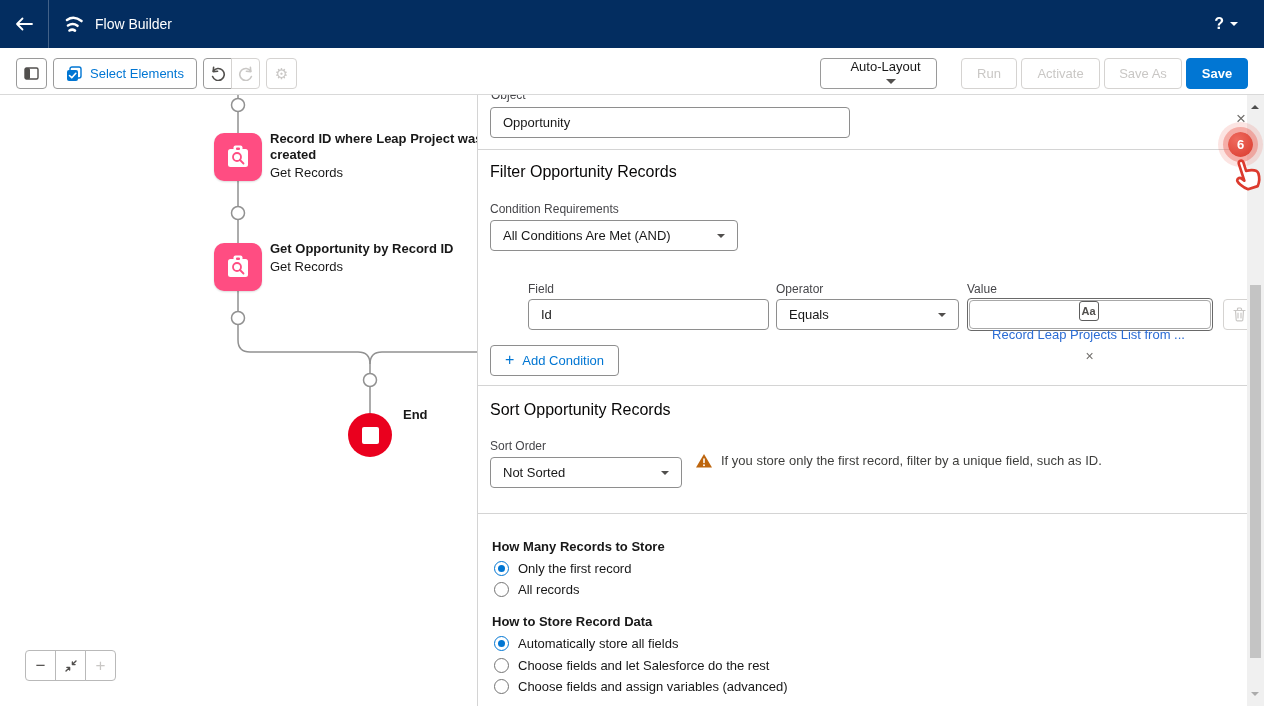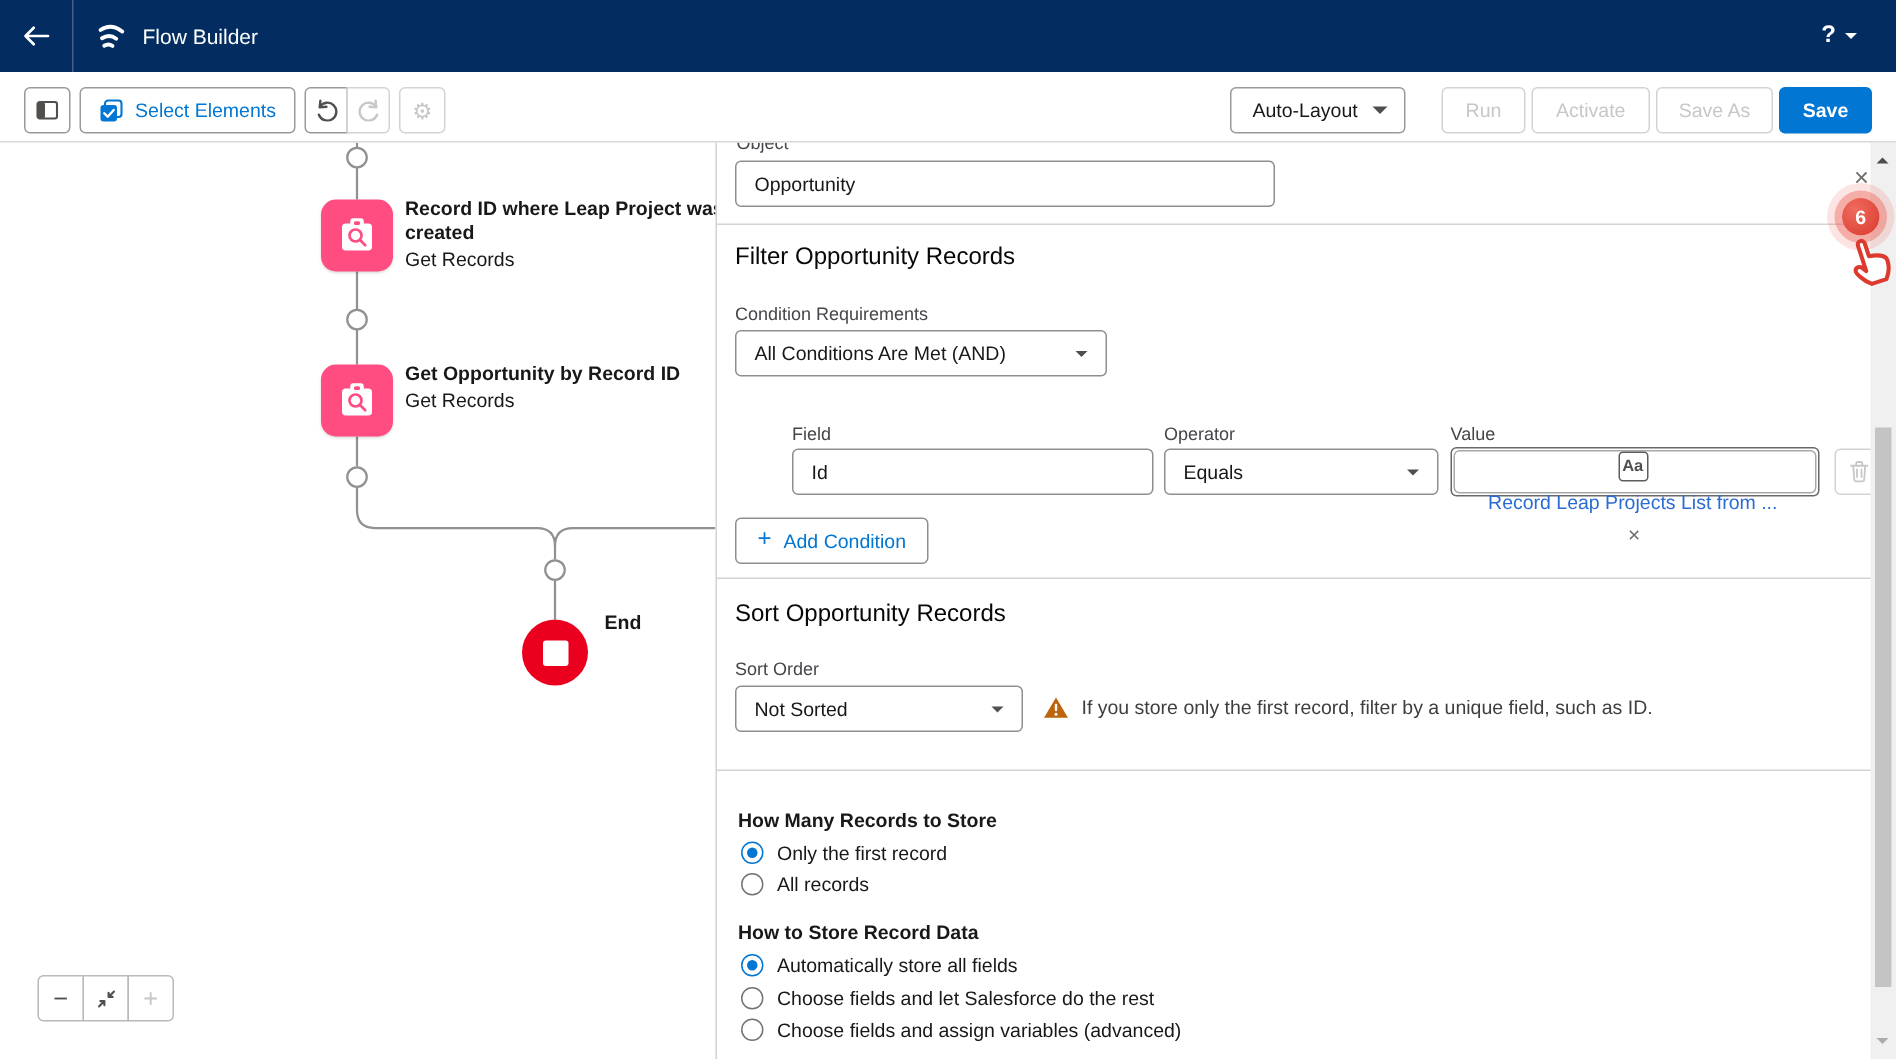--- a/index.html
+++ b/index.html
@@ -133,21 +133,21 @@
         <svg width="16" height="15" viewBox="0 0 16 15">
           <path d="M12.8 5.2 A6 6 0 1 0 13.4 10.5" fill="none" stroke="#c9c7c5" stroke-width="1.6" stroke-linecap="round"></path>
           <path d="M12.4 1.2 L12.8 5.6 L8.4 5.2" fill="none" stroke="#c9c7c5" stroke-width="1.6" stroke-linecap="round" stroke-linejoin="round"></path>
         </svg>
       </div>
     </div>
     <div class="tbtn disabled" style="left:266px;width:31px;font-size:15px;">
       <span>⚙</span>
     </div>
 
-    <div class="tbtn" style="left:820px;width:117px;justify-content:flex-start;padding-left:14px;">
+    <div class="tbtn" style="left:820px;width:117px;justify-content:flex-start;padding-left:14px;flex-direction:column;">
       <span>Auto-Layout</span>
       <span class="caret-d"></span>
     </div>
     <div class="tbtn disabled" style="left:961px;width:56px;">
       <span>Run</span>
     </div>
     <div class="tbtn disabled" style="left:1021px;width:79px;">
       <span>Activate</span>
     </div>
     <div class="tbtn disabled" style="left:1104px;width:78px;">
@@ -267,21 +267,21 @@
       <span>Add Condition</span>
     </div>
     <div class="hr" style="top:290px;"></div>
 
     <div class="h2" style="left:12px;top:306px;">Sort Opportunity Records</div>
     <div class="lbl" style="left:12px;top:344px;">Sort Order</div>
     <div class="inp ddn" style="left:12px;top:362px;width:192px;">
       <span>Not Sorted</span>
       <span class="c"></span>
     </div>
-    <div class="warn" style="left:217px;top:369px;">
+    <div class="warn" style="left:217px;top:358px;">
       <svg width="18" height="16" viewBox="0 0 18 16" style="flex:0 0 auto;">
         <path d="M9 1 L17 14.5 H1 Z" fill="#bd650d"></path>
         <rect x="8.2" y="5.2" width="1.6" height="5" rx="0.8" fill="#fff"></rect>
         <circle cx="9" cy="12.2" r="1" fill="#fff"></circle>
       </svg>
       <span>If you store only the first record, filter by a unique field, such as ID.</span>
     </div>
     <div class="hr" style="top:418px;"></div>
 
     <div class="boldlbl" style="left:14px;top:444px;">How Many Records to Store</div>

